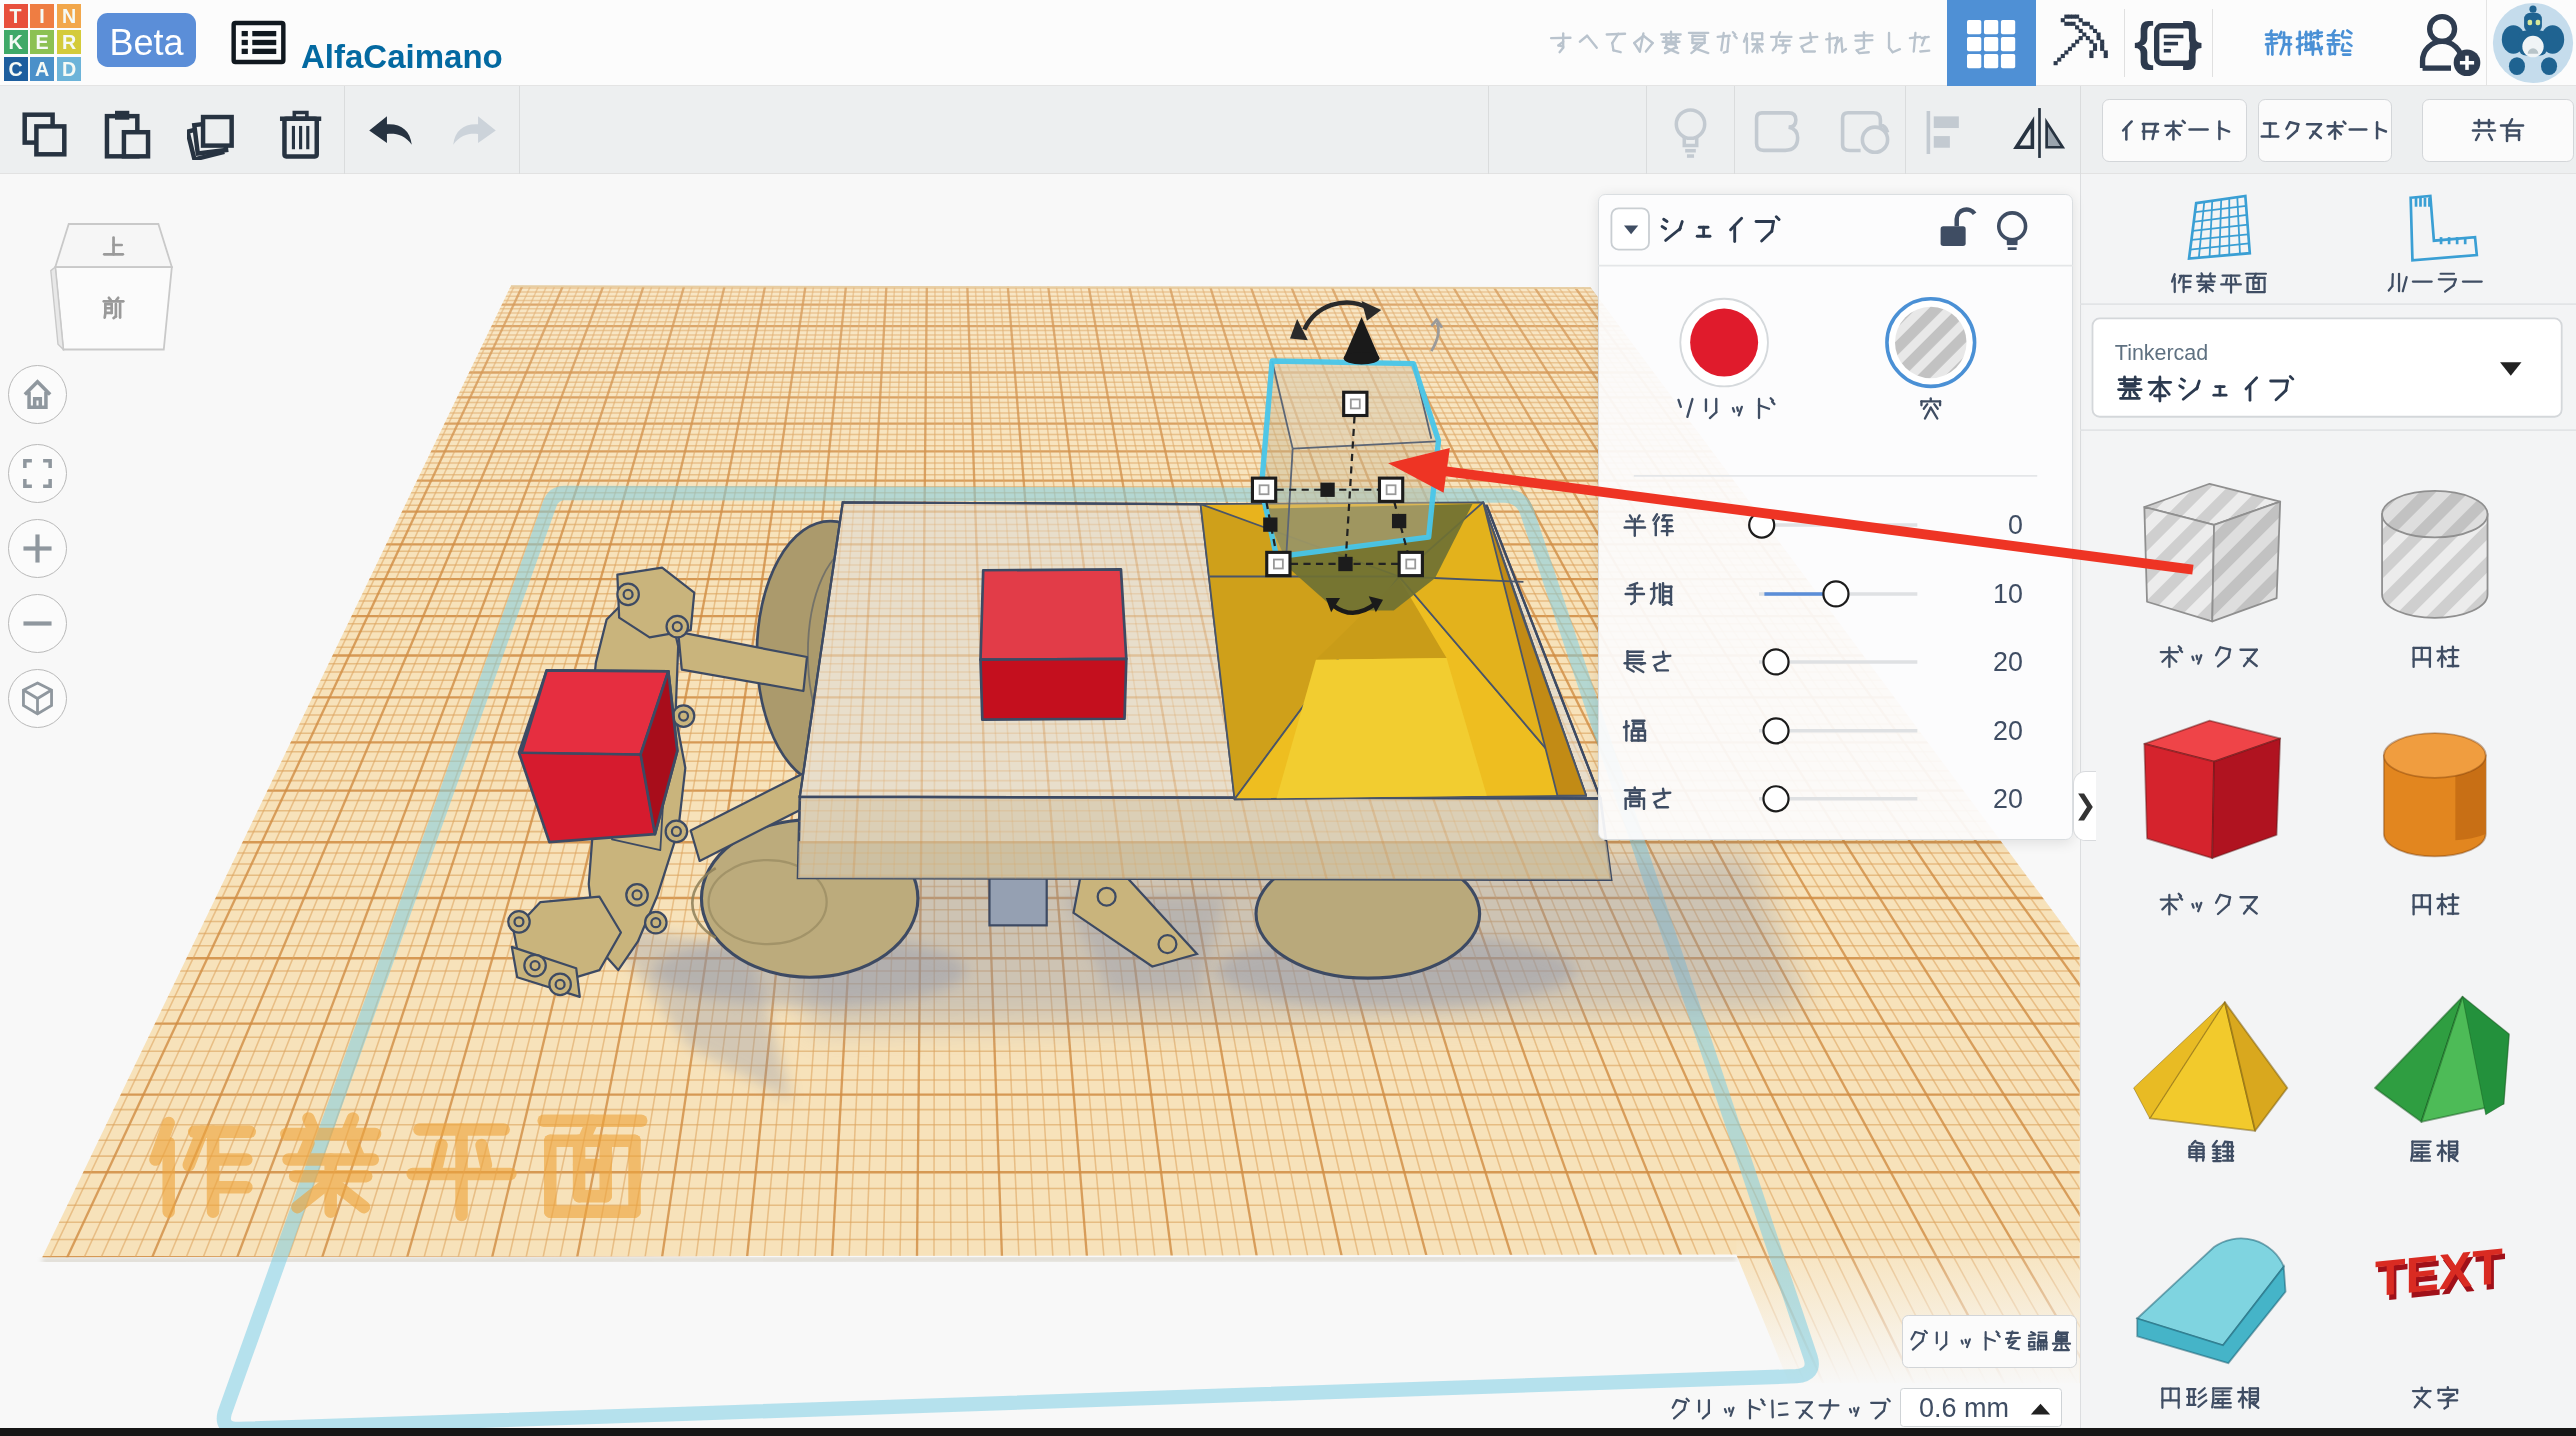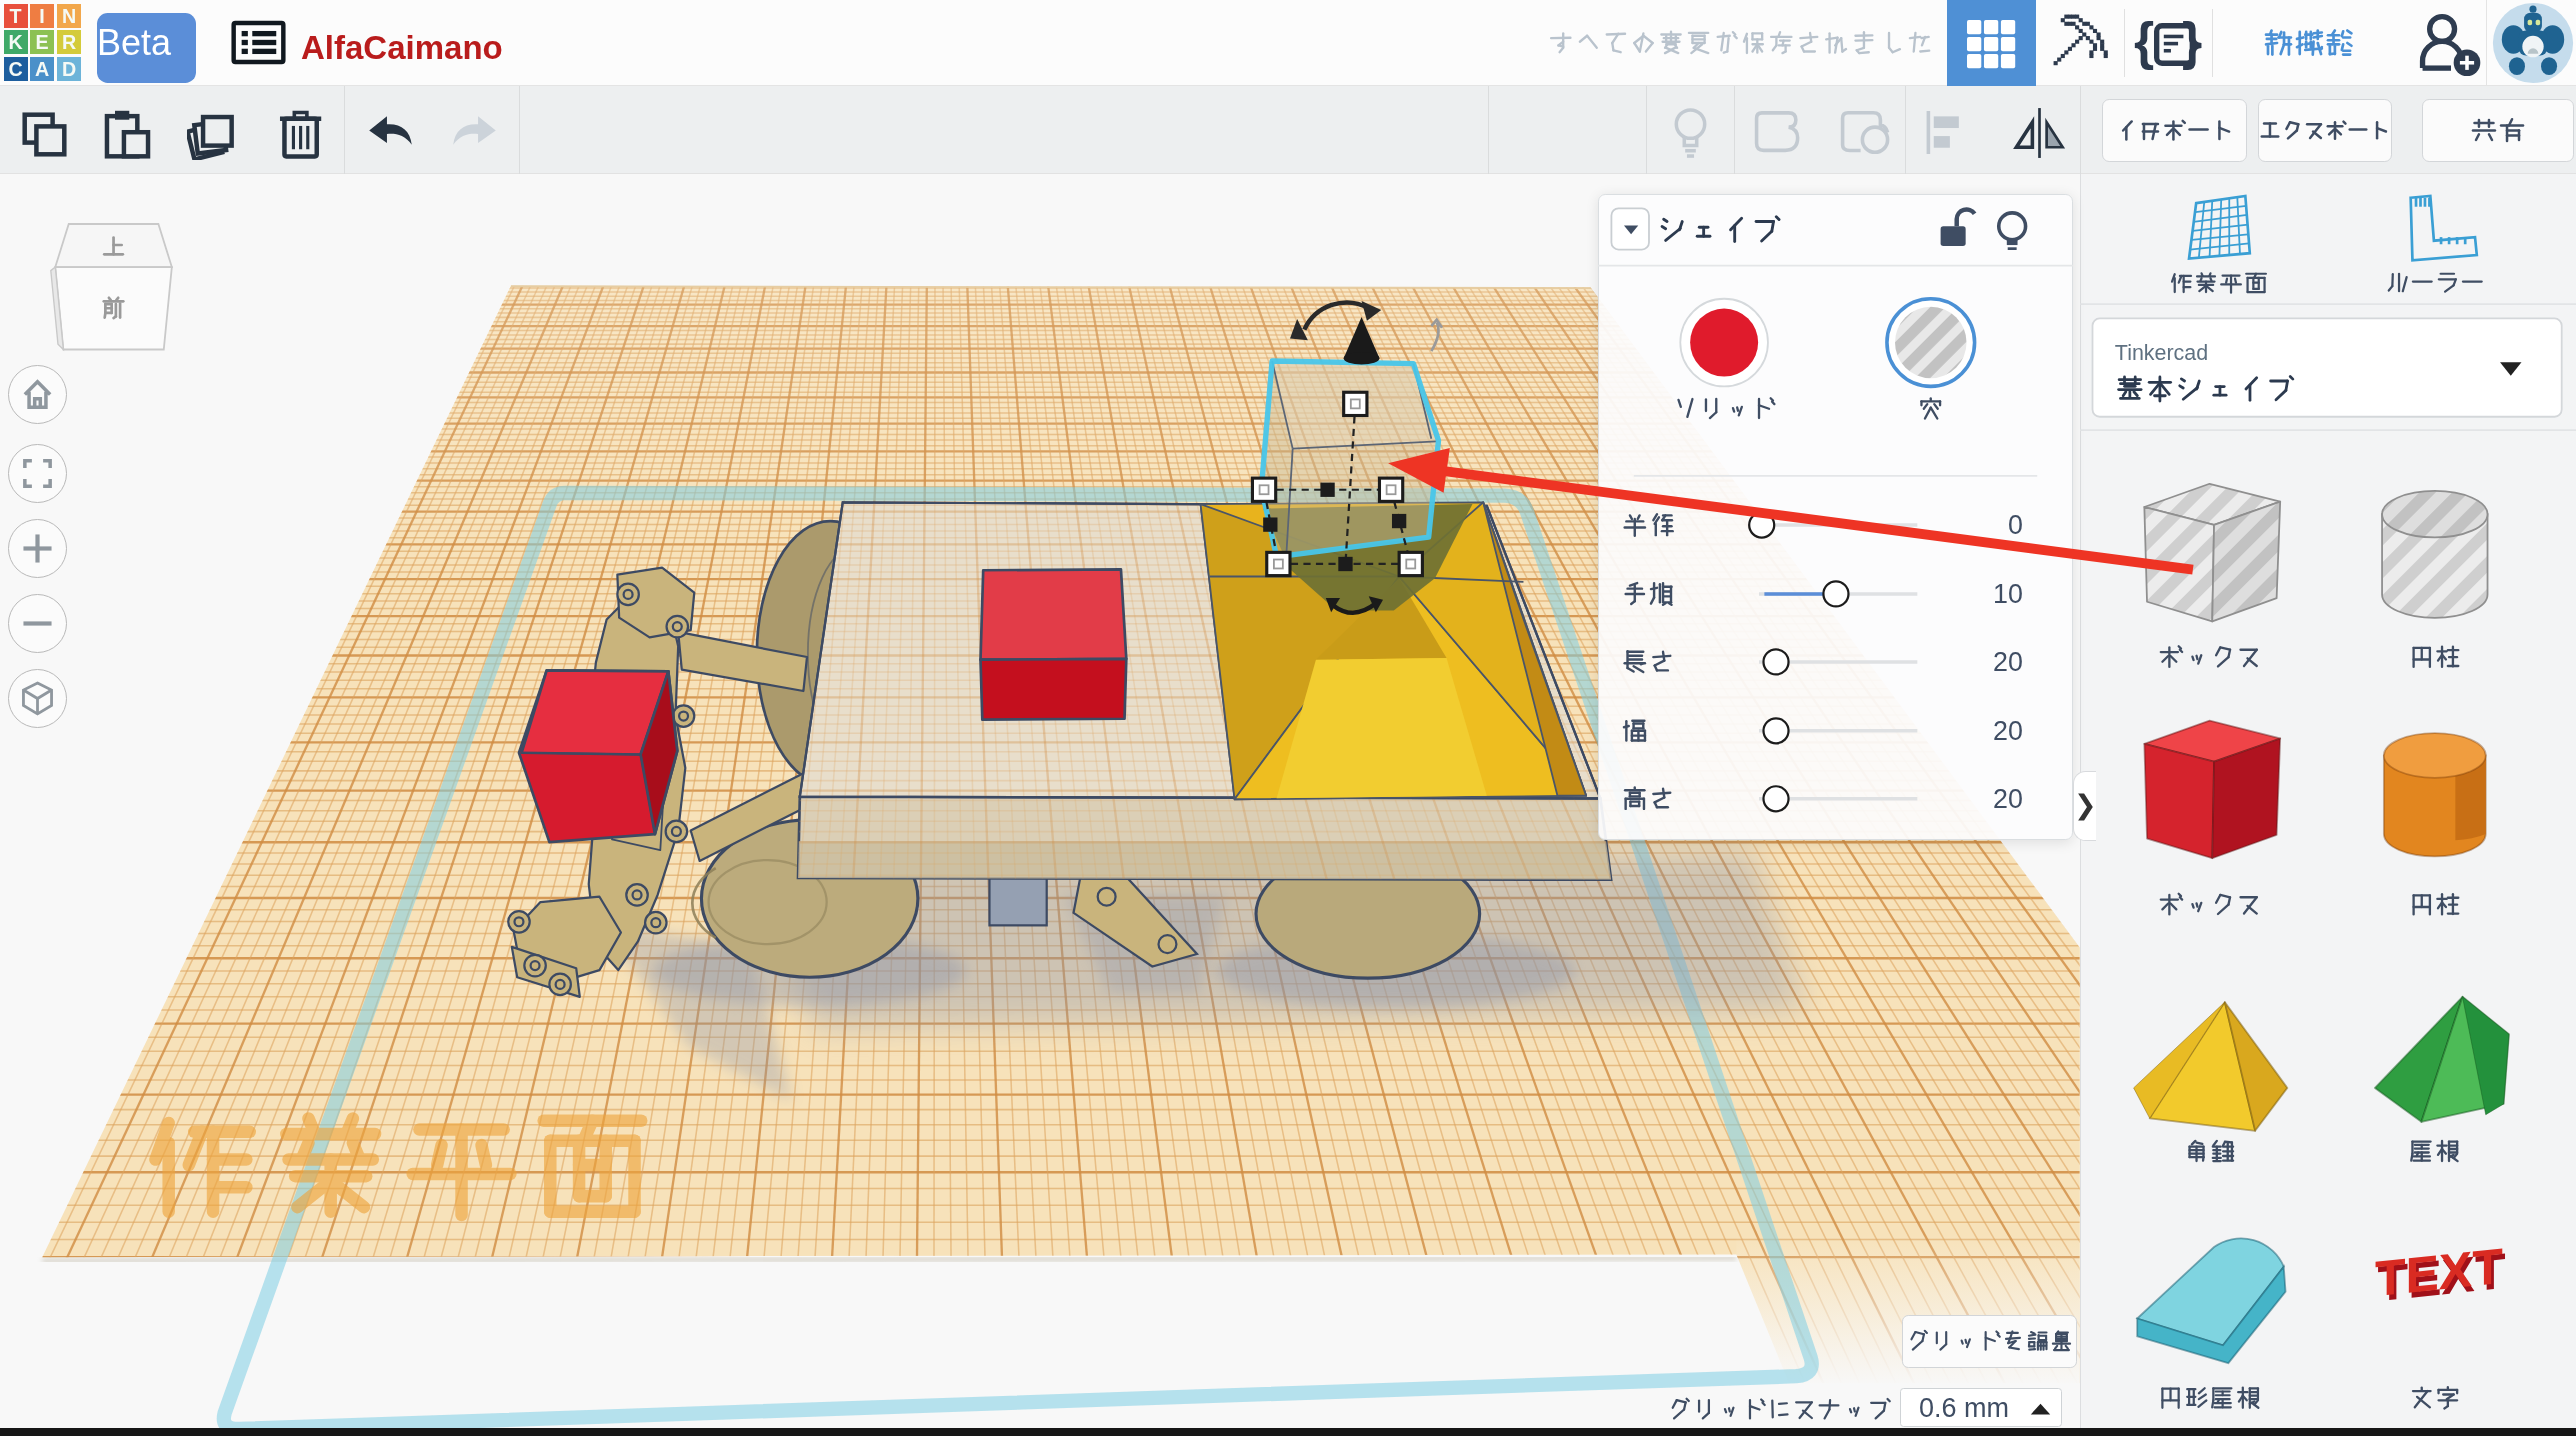--- a/index.html
+++ b/index.html
@@ -1023,31 +1023,31 @@
 <div class="abs" style="left:0;top:0;width:2576px;height:86px;background:#fcfcfc;border-bottom:0.9px solid #e4e4e4;z-index:20">
     <div class="abs" style="left:3.6px;top:3.6px;width:24px;height:24px;background:#e8503c;color:#f5faf5;font-size:19.7px;font-weight:bold;text-align:center;line-height:24px">T</div>
     <div class="abs" style="left:30px;top:3.6px;width:24px;height:24px;background:#ef7d42;color:#f5faf5;font-size:19.7px;font-weight:bold;text-align:center;line-height:24px">I</div>
     <div class="abs" style="left:57px;top:3.6px;width:24px;height:24px;background:#f2a74b;color:#f5faf5;font-size:19.7px;font-weight:bold;text-align:center;line-height:24px">N</div>
     <div class="abs" style="left:3.6px;top:30px;width:24px;height:24px;background:#3fa968;color:#f5faf5;font-size:19.7px;font-weight:bold;text-align:center;line-height:24px">K</div>
     <div class="abs" style="left:30px;top:30px;width:24px;height:24px;background:#8cc153;color:#f5faf5;font-size:19.7px;font-weight:bold;text-align:center;line-height:24px">E</div>
     <div class="abs" style="left:57px;top:30px;width:24px;height:24px;background:#d4cb3a;color:#f5faf5;font-size:19.7px;font-weight:bold;text-align:center;line-height:24px">R</div>
     <div class="abs" style="left:3.6px;top:57px;width:24px;height:24px;background:#1d5e9e;color:#f5faf5;font-size:19.7px;font-weight:bold;text-align:center;line-height:24px">C</div>
     <div class="abs" style="left:30px;top:57px;width:24px;height:24px;background:#4a90c9;color:#f5faf5;font-size:19.7px;font-weight:bold;text-align:center;line-height:24px">A</div>
     <div class="abs" style="left:57px;top:57px;width:24px;height:24px;background:#6db4d9;color:#f5faf5;font-size:19.7px;font-weight:bold;text-align:center;line-height:24px">D</div>
-    <div class="abs" style="left:97px;top:13.4px;width:99px;height:70px;background:#5b8ed8;border-radius:10.7px;color:#fff;font-size:36px;line-height:59px">Beta</div>
+    <div class="abs" style="left:97px;top:13.4px;width:99px;height:54px;background:#5b8ed8;border-radius:10.7px;color:#fff;font-size:36px;text-align:center;line-height:59px">Beta</div>
     <svg class="abs" style="left:231px;top:19.7px" width="55" height="45" viewBox="0 0 62 50">
       <rect x="3" y="3" width="56" height="44" fill="none" stroke="#10181f" stroke-width="5" rx="2"></rect>
       <rect x="12" y="12" width="7" height="6" fill="#10181f"></rect>
       <rect x="24" y="12" width="27" height="6" fill="#10181f"></rect>
       <rect x="12" y="22" width="7" height="6" fill="#10181f"></rect>
       <rect x="24" y="22" width="27" height="6" fill="#10181f"></rect>
       <rect x="12" y="32" width="7" height="6" fill="#10181f"></rect>
       <rect x="24" y="32" width="27" height="6" fill="#10181f"></rect>
     </svg>
-    <div class="abs" style="left:301px;top:29px;font-size:33px;font-weight:bold;color:#b91c1c">AlfaCaimano</div>
+    <div class="abs" style="left:301px;top:38px;font-size:33px;font-weight:bold;color:#0369a1">AlfaCaimano</div>
     <svg class="abs" style="left:1547px;top:0" width="385" height="86" viewBox="0 0 430 96">
       <g stroke="#b9c3cd" stroke-width="2.60" stroke-linecap="round" opacity="1.0" fill="none">
         <line x1="4.6" y1="42.6" x2="26.2" y2="42.1"></line>
         <line x1="18.1" y1="37.2" x2="18.1" y2="53.4"></line>
         <line x1="18.1" y1="53.4" x2="14.0" y2="58.3"></line>
         <line x1="18.1" y1="46.6" x2="12.7" y2="50.7"></line>
         <line x1="12.7" y1="50.7" x2="18.1" y2="52.0"></line>
         <line x1="36.7" y1="46.6" x2="44.8" y2="39.9"></line>
         <line x1="44.8" y1="39.9" x2="55.6" y2="53.4"></line>
         <line x1="66.7" y1="38.5" x2="87.2" y2="37.7"></line>

